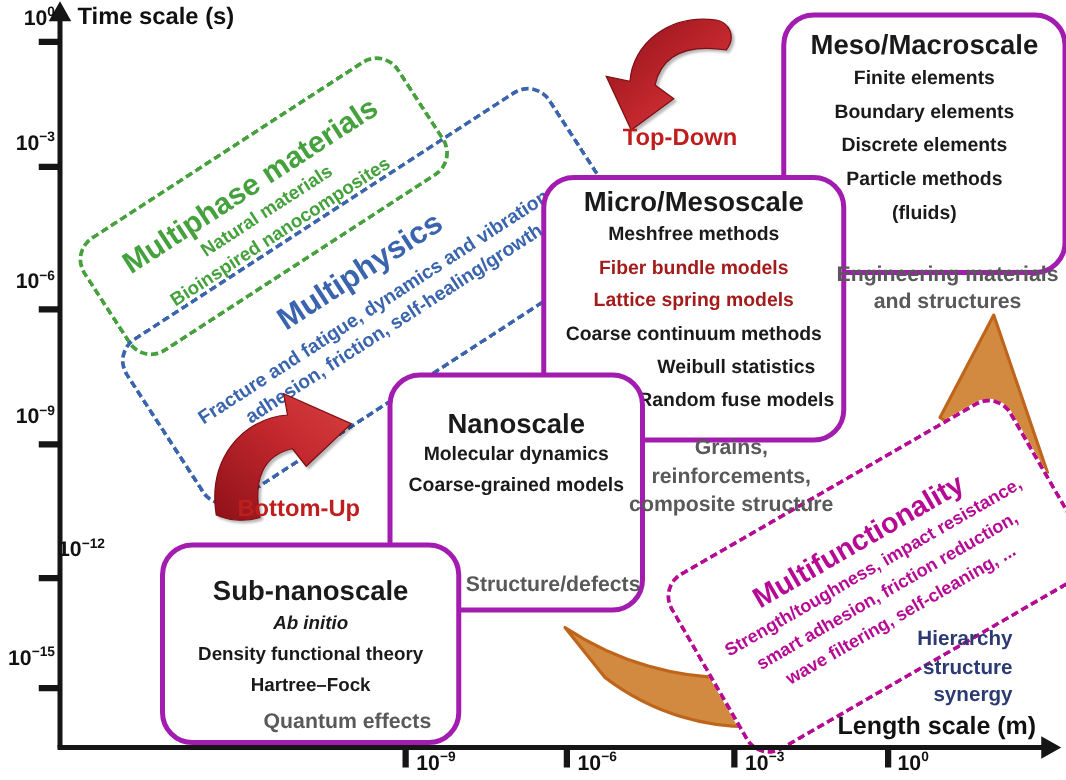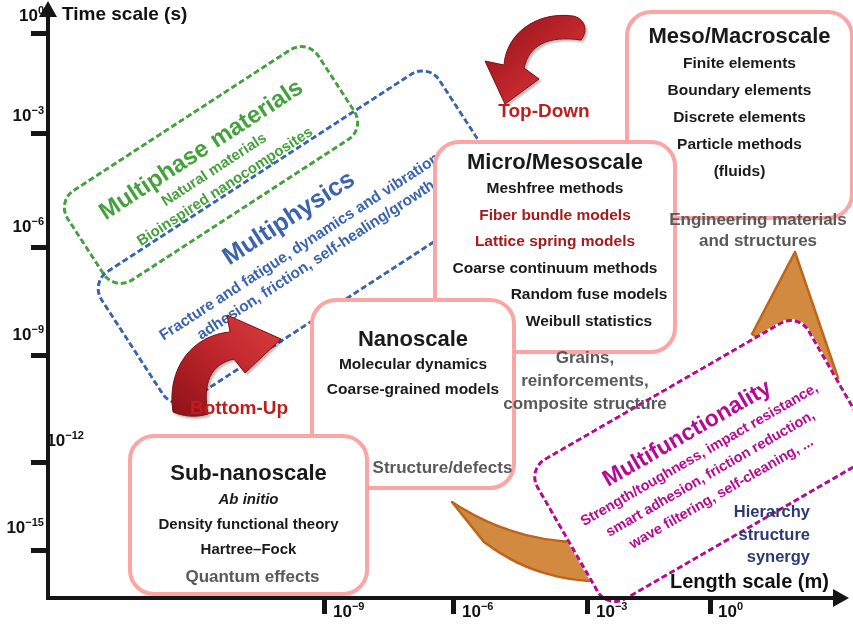--- a/index.html
+++ b/index.html
@@ -8,21 +8,21 @@
   
   .axisline{position:absolute;background:#151515;}
   .tick{position:absolute;background:#151515;}
   .ylab{position:absolute;left:0;width:44px;text-align:right;font-weight:bold;font-size:17px;color:#111;}
   .xlab{position:absolute;font-weight:bold;font-size:17px;color:#111;}
   .ylab sup,.xlab sup{font-size:11px;}
   .axis-title{position:absolute;font-weight:bold;font-size:19px;color:#111;}
   .arrowhead-up{position:absolute;width:0;height:0;border-left:9px solid transparent;border-right:9px solid transparent;border-bottom:16px solid #151515;}
   .arrowhead-right{position:absolute;width:0;height:0;border-top:9px solid transparent;border-bottom:9px solid transparent;border-left:16px solid #151515;}
   
-  .wbox{position:absolute;background:#fff;border:4px solid #fca5a5;border-radius:26px;text-align:center;z-index:30;}
+  .wbox{position:absolute;background:#fff;border:4px solid #a21caf;border-radius:26px;text-align:center;z-index:30;}
   .wbox .bt{font-weight:bold;font-size:22px;line-height:26px;}
   .wbox .ln{font-weight:bold;font-size:15.5px;}
   #box-meso{left:625px;top:10px;width:221px;height:193px;padding-top:9px;}
   #box-meso .ln{line-height:27px;}
   #box-micro{left:433px;top:140px;width:236px;height:201px;padding-top:5px;}
   #box-micro .ln{line-height:26.5px;}
   #box-micro .shift{padding-left:68px;}
   #box-nano{left:310px;top:298px;width:198px;height:160px;padding-top:24px;}
   #box-nano .ln{line-height:24.5px;}
   #box-sub{left:128px;top:434px;width:233px;height:132px;padding-top:22px;}
@@ -94,22 +94,22 @@
     <div class="ln">Particle methods</div>
     <div class="ln">(fluids)</div>
   </div>
 
   <div class="wbox" id="box-micro">
     <div class="bt">Micro/Mesoscale</div>
     <div class="ln">Meshfree methods</div>
     <div class="ln redtxt">Fiber bundle models</div>
     <div class="ln redtxt">Lattice spring models</div>
     <div class="ln">Coarse continuum methods</div>
+    <div class="ln shift">Weibull statistics</div>
     <div class="ln shift">Random fuse models</div>
-    <div class="ln shift">Weibull statistics</div>
   </div>
 
   <div class="wbox" id="box-nano">
     <div class="bt">Nanoscale</div>
     <div class="ln">Molecular dynamics</div>
     <div class="ln">Coarse-grained models</div>
   </div>
 
   <div class="wbox" id="box-sub">
     <div class="bt">Sub-nanoscale</div>
@@ -121,21 +121,21 @@
   <div class="gcap" style="left:648px;top:209px;width:220px;line-height:21px;">
     <div>Engineering materials</div>
     <div>and structures</div>
   </div>
   <div class="gcap" style="left:485px;top:346px;width:200px;line-height:23px;">
     <div>Grains,</div>
     <div>reinforcements,</div>
     <div>composite structure</div>
   </div>
   <div class="gcap" style="left:350px;top:458px;width:185px;">Structure/defects</div>
-  <div class="gcap" style="left:160px;top:567px;width:185px;">Quantum effects</div>
+  <div class="gcap" style="left:160px;top:567px;width:185px;text-align:right;">Quantum effects</div>
 
   <div id="hierarchy">
     <div>Hierarchy</div>
     <div>structure</div>
     <div>synergy</div>
   </div>
 
   <svg class="redarrow" style="left:478px;top:8px;" width="120" height="100" viewBox="0 0 120 100">
     <defs>
       <linearGradient id="redg1" x1="0" y1="0" x2="1" y2="1">

